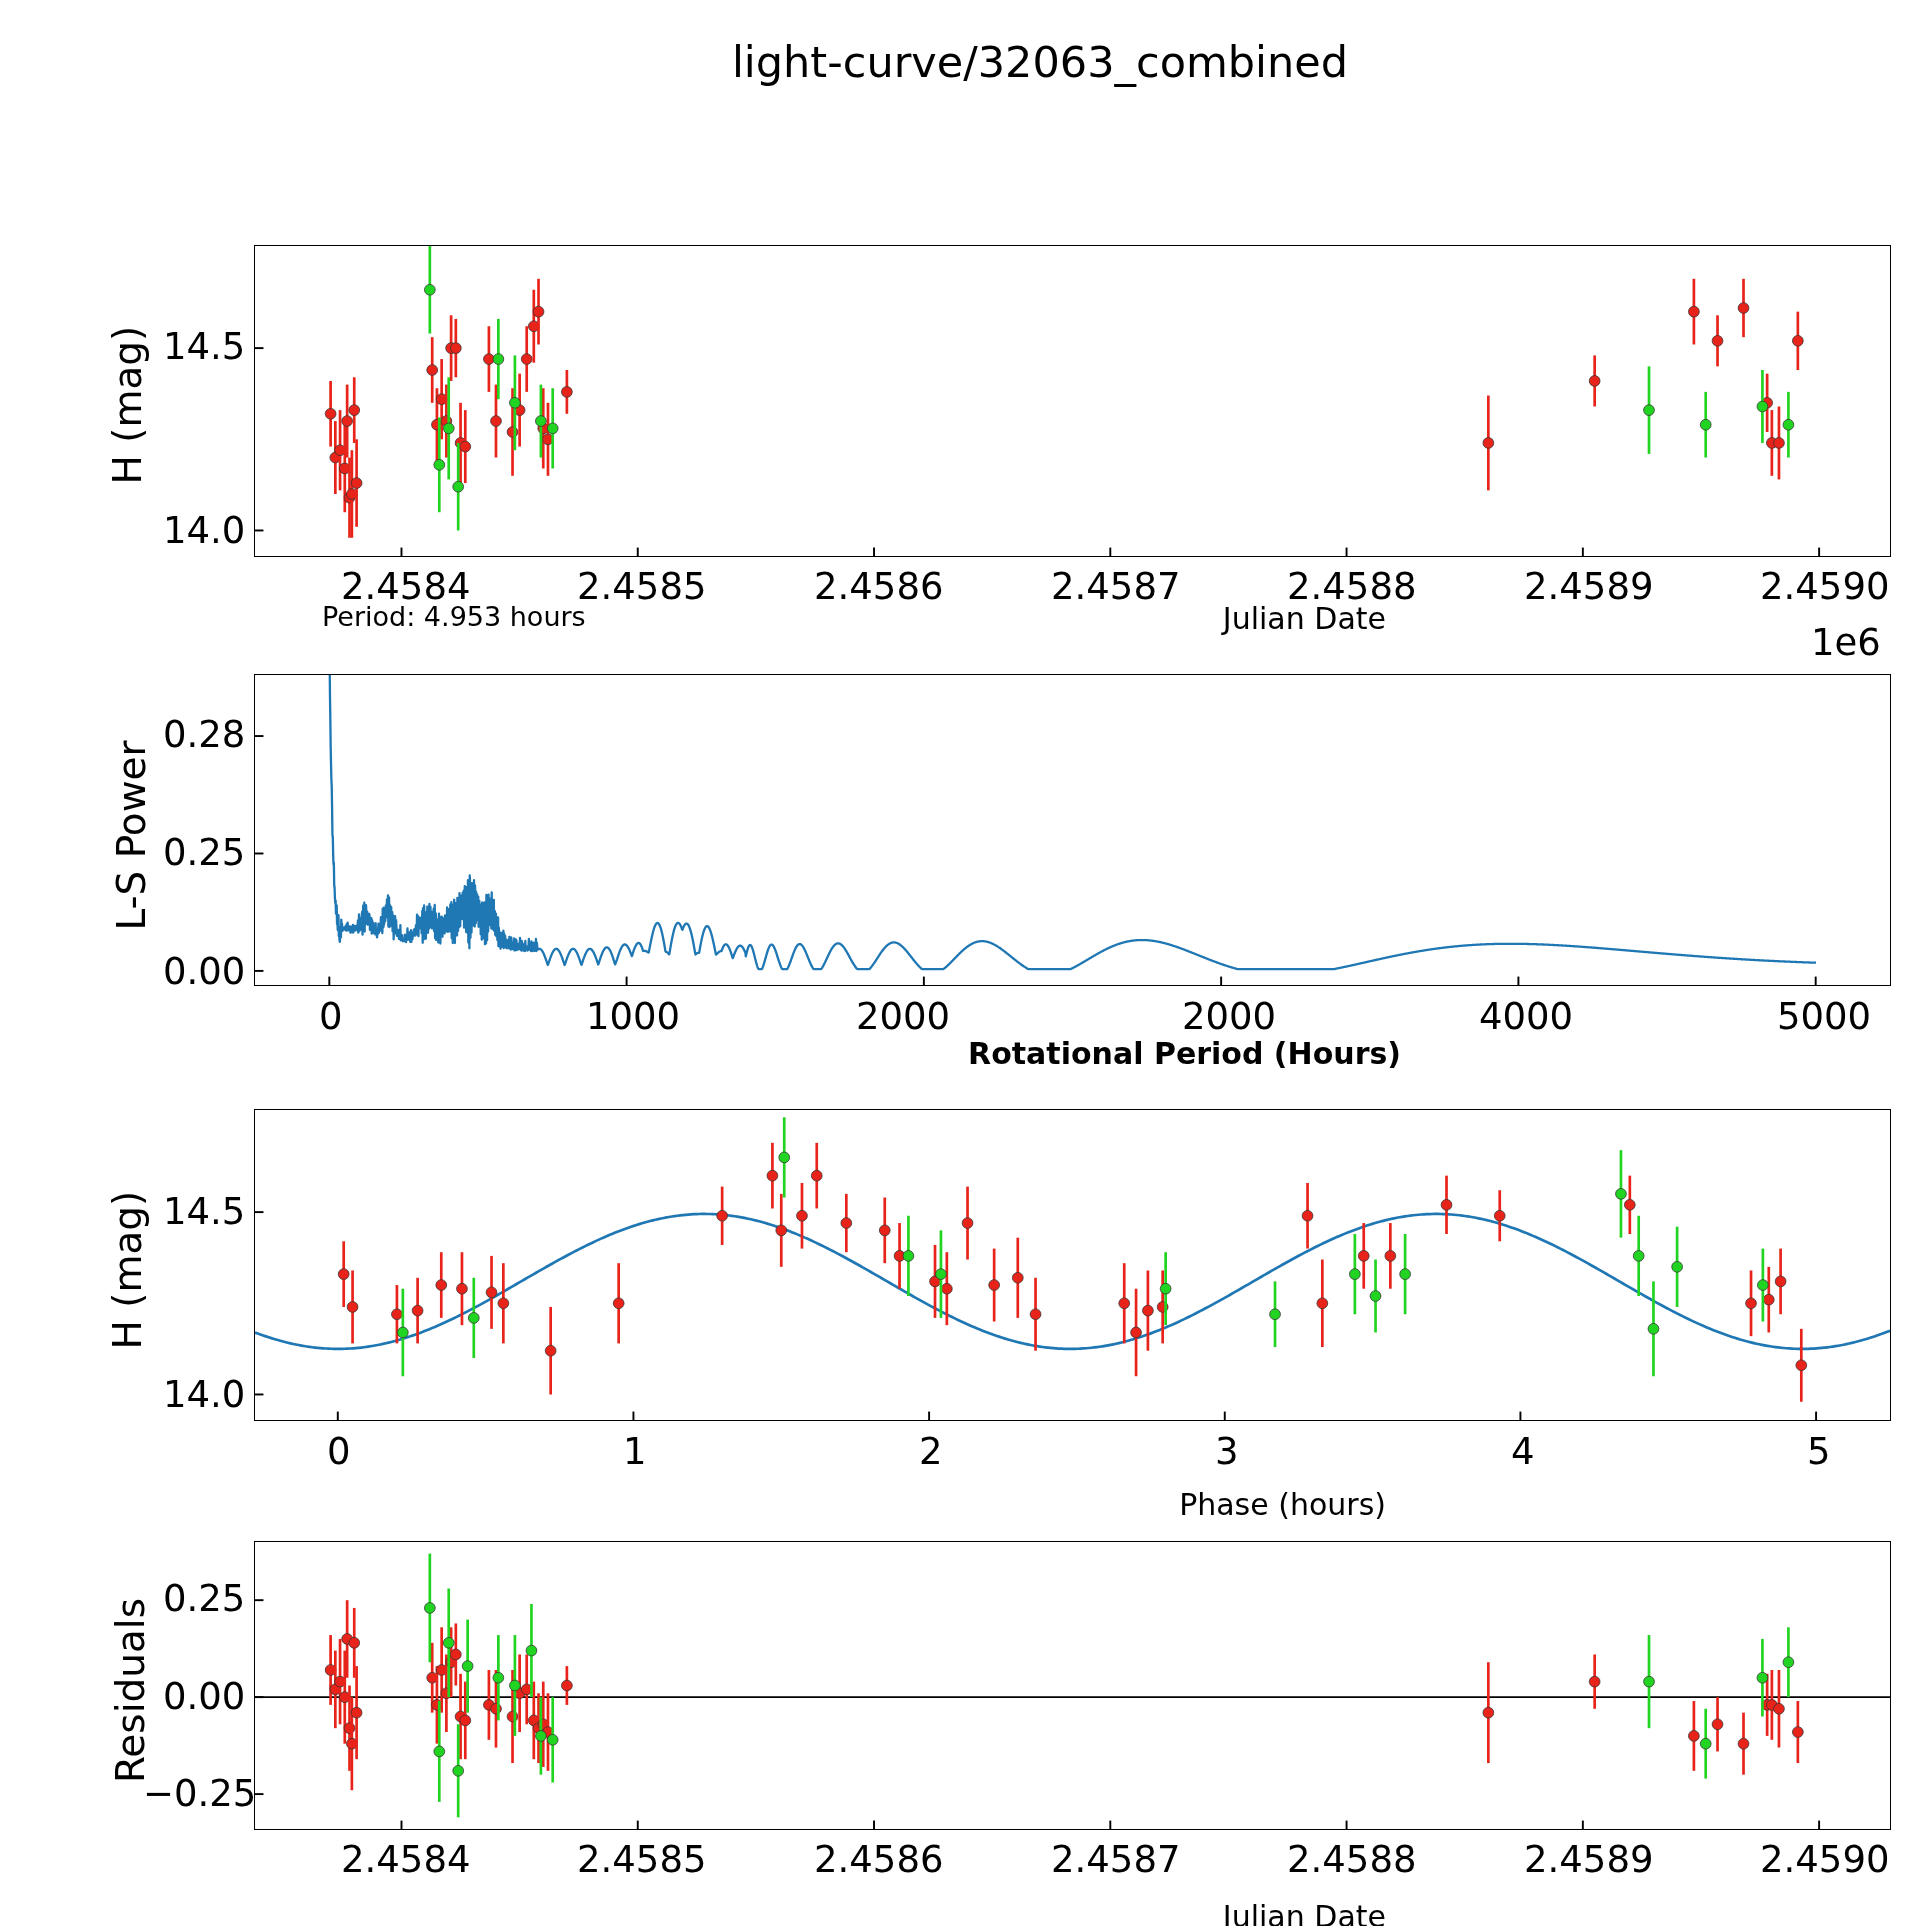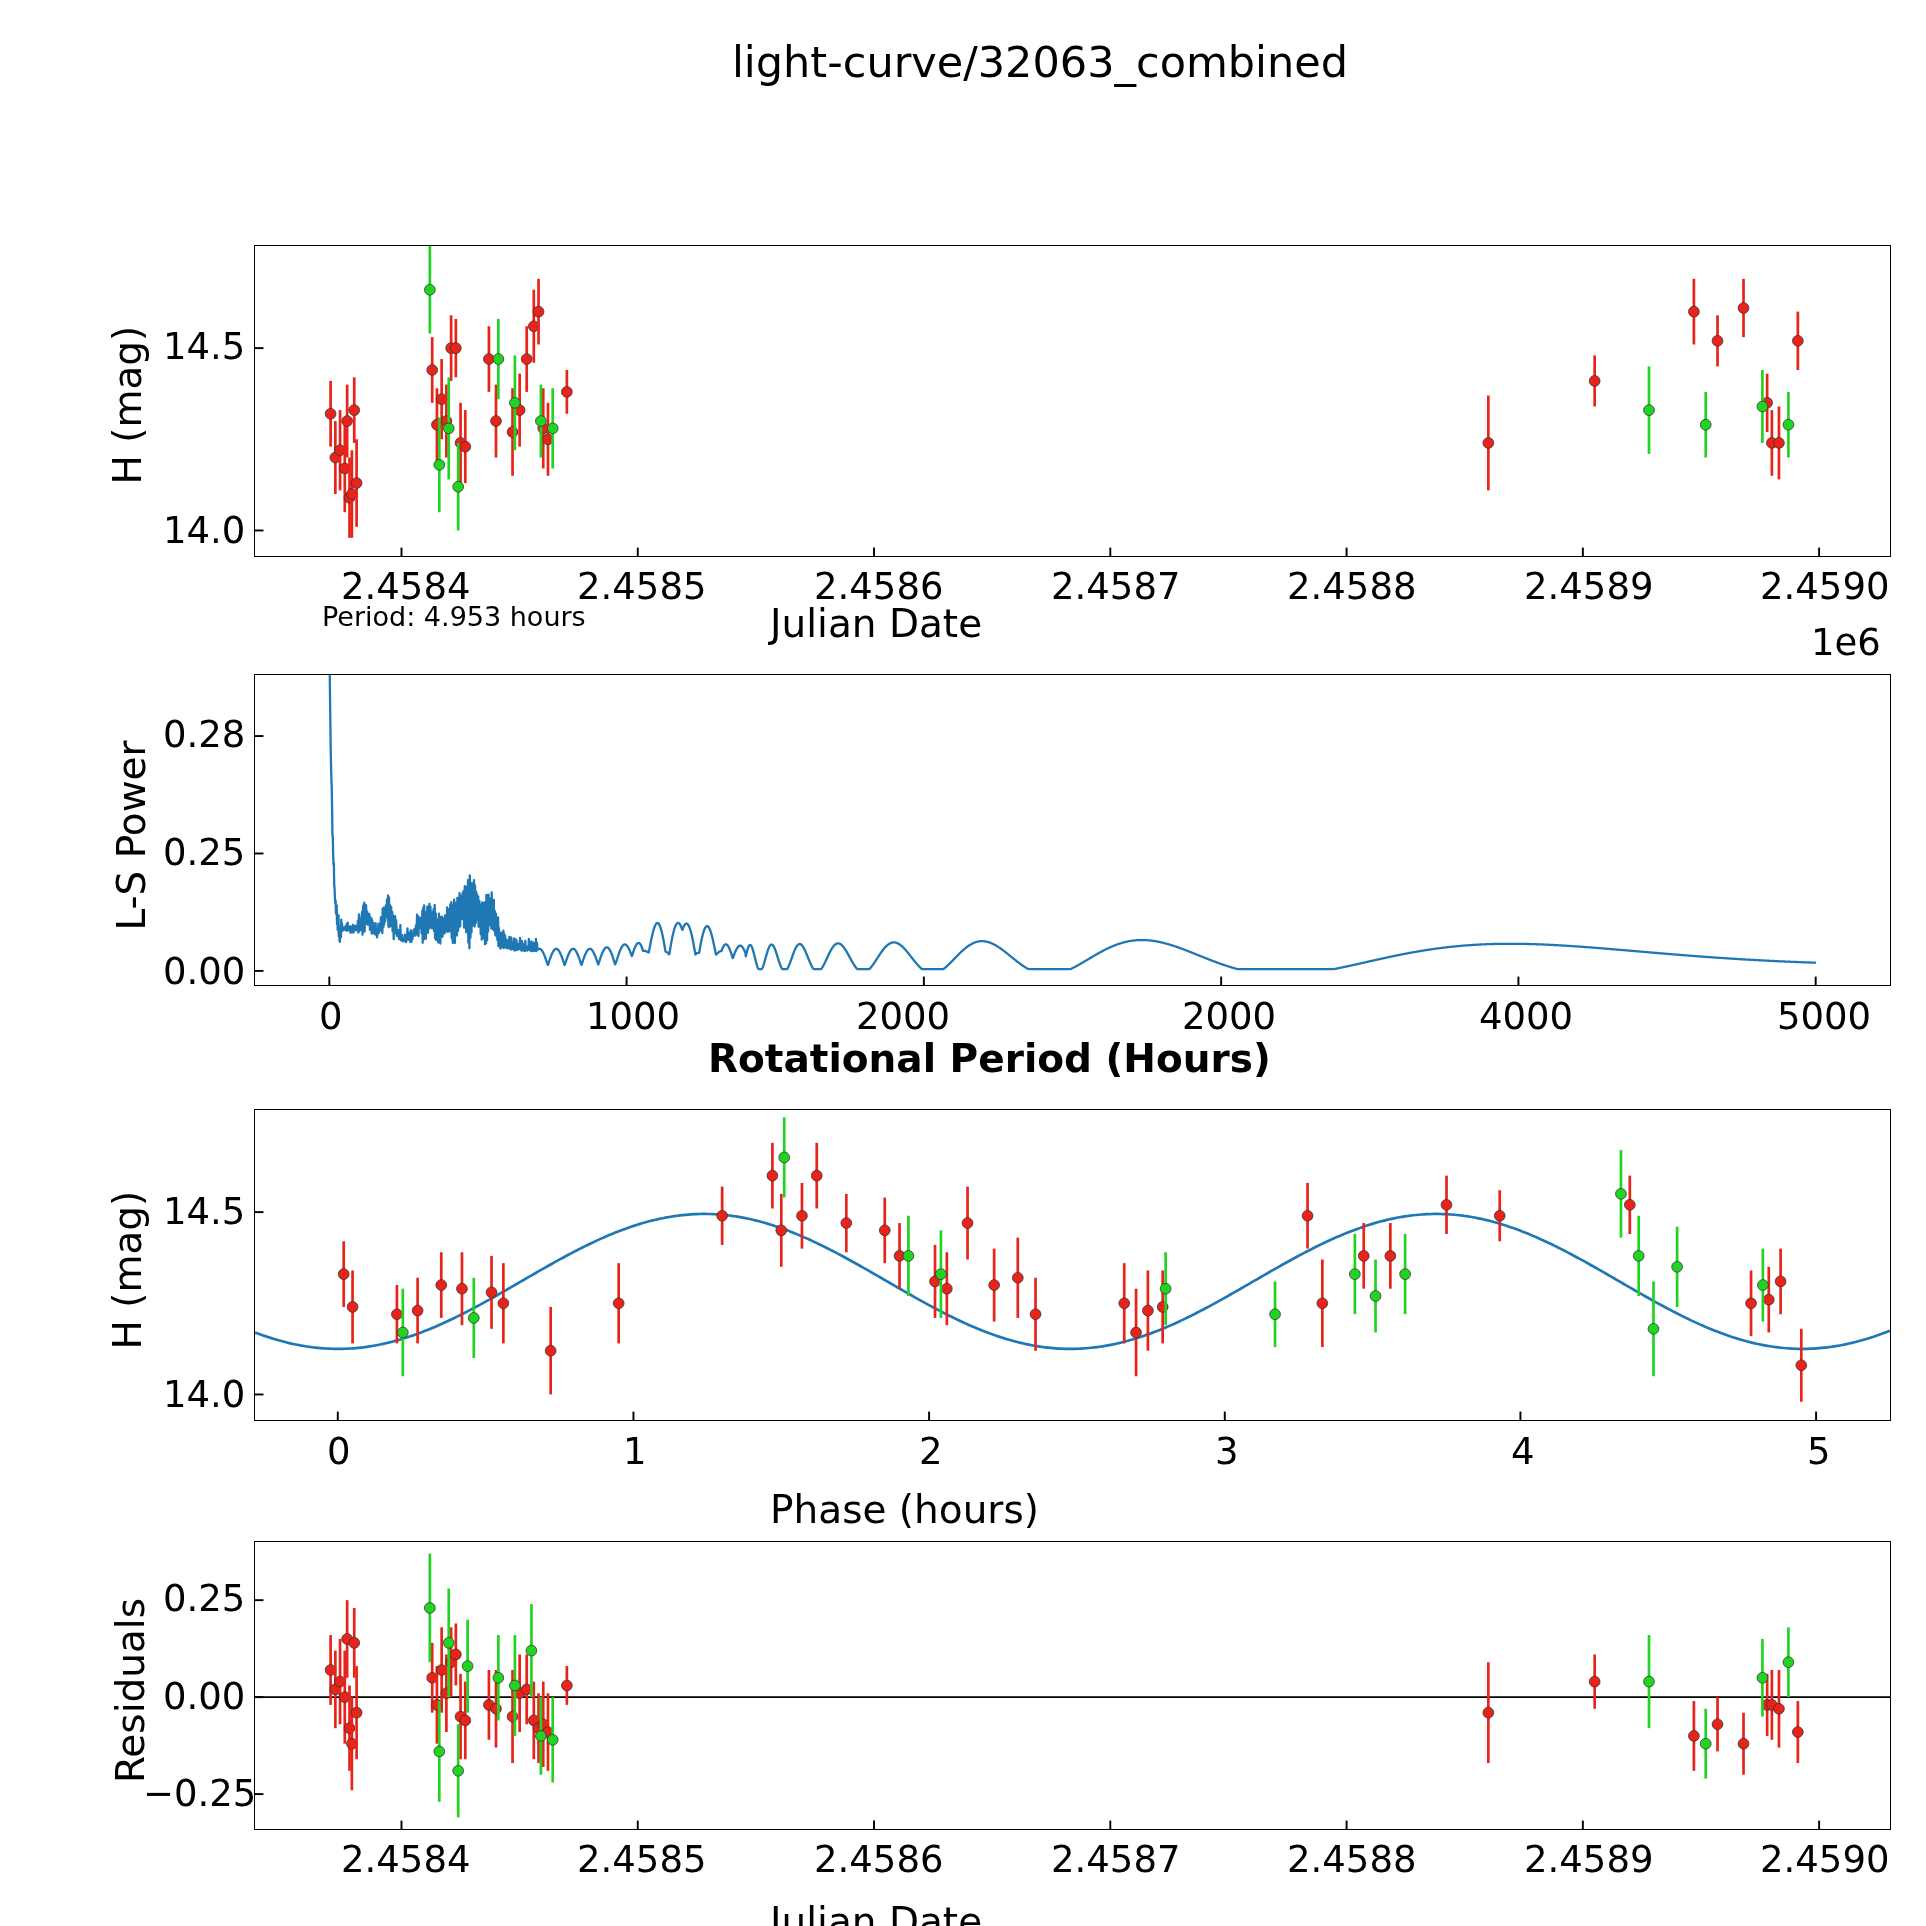--- a/index.html
+++ b/index.html
@@ -48,22 +48,22 @@
   }
   .ylabel {
     position: absolute;
     transform-origin: 50% 50%;
     font-size: 39px;
     white-space: nowrap;
     text-align: center;
   }
   .xlabel {
     position: absolute;
-    font-size: 39px;
-    text-align: left;
+    font-size: 30px;
+    text-align: right;
     white-space: nowrap;
   }
   .ticklabel {
     position: absolute;
     font-size: 37px;
     white-space: nowrap;
   }
   .offsetlabel {
     position: absolute;
     font-size: 37px;

